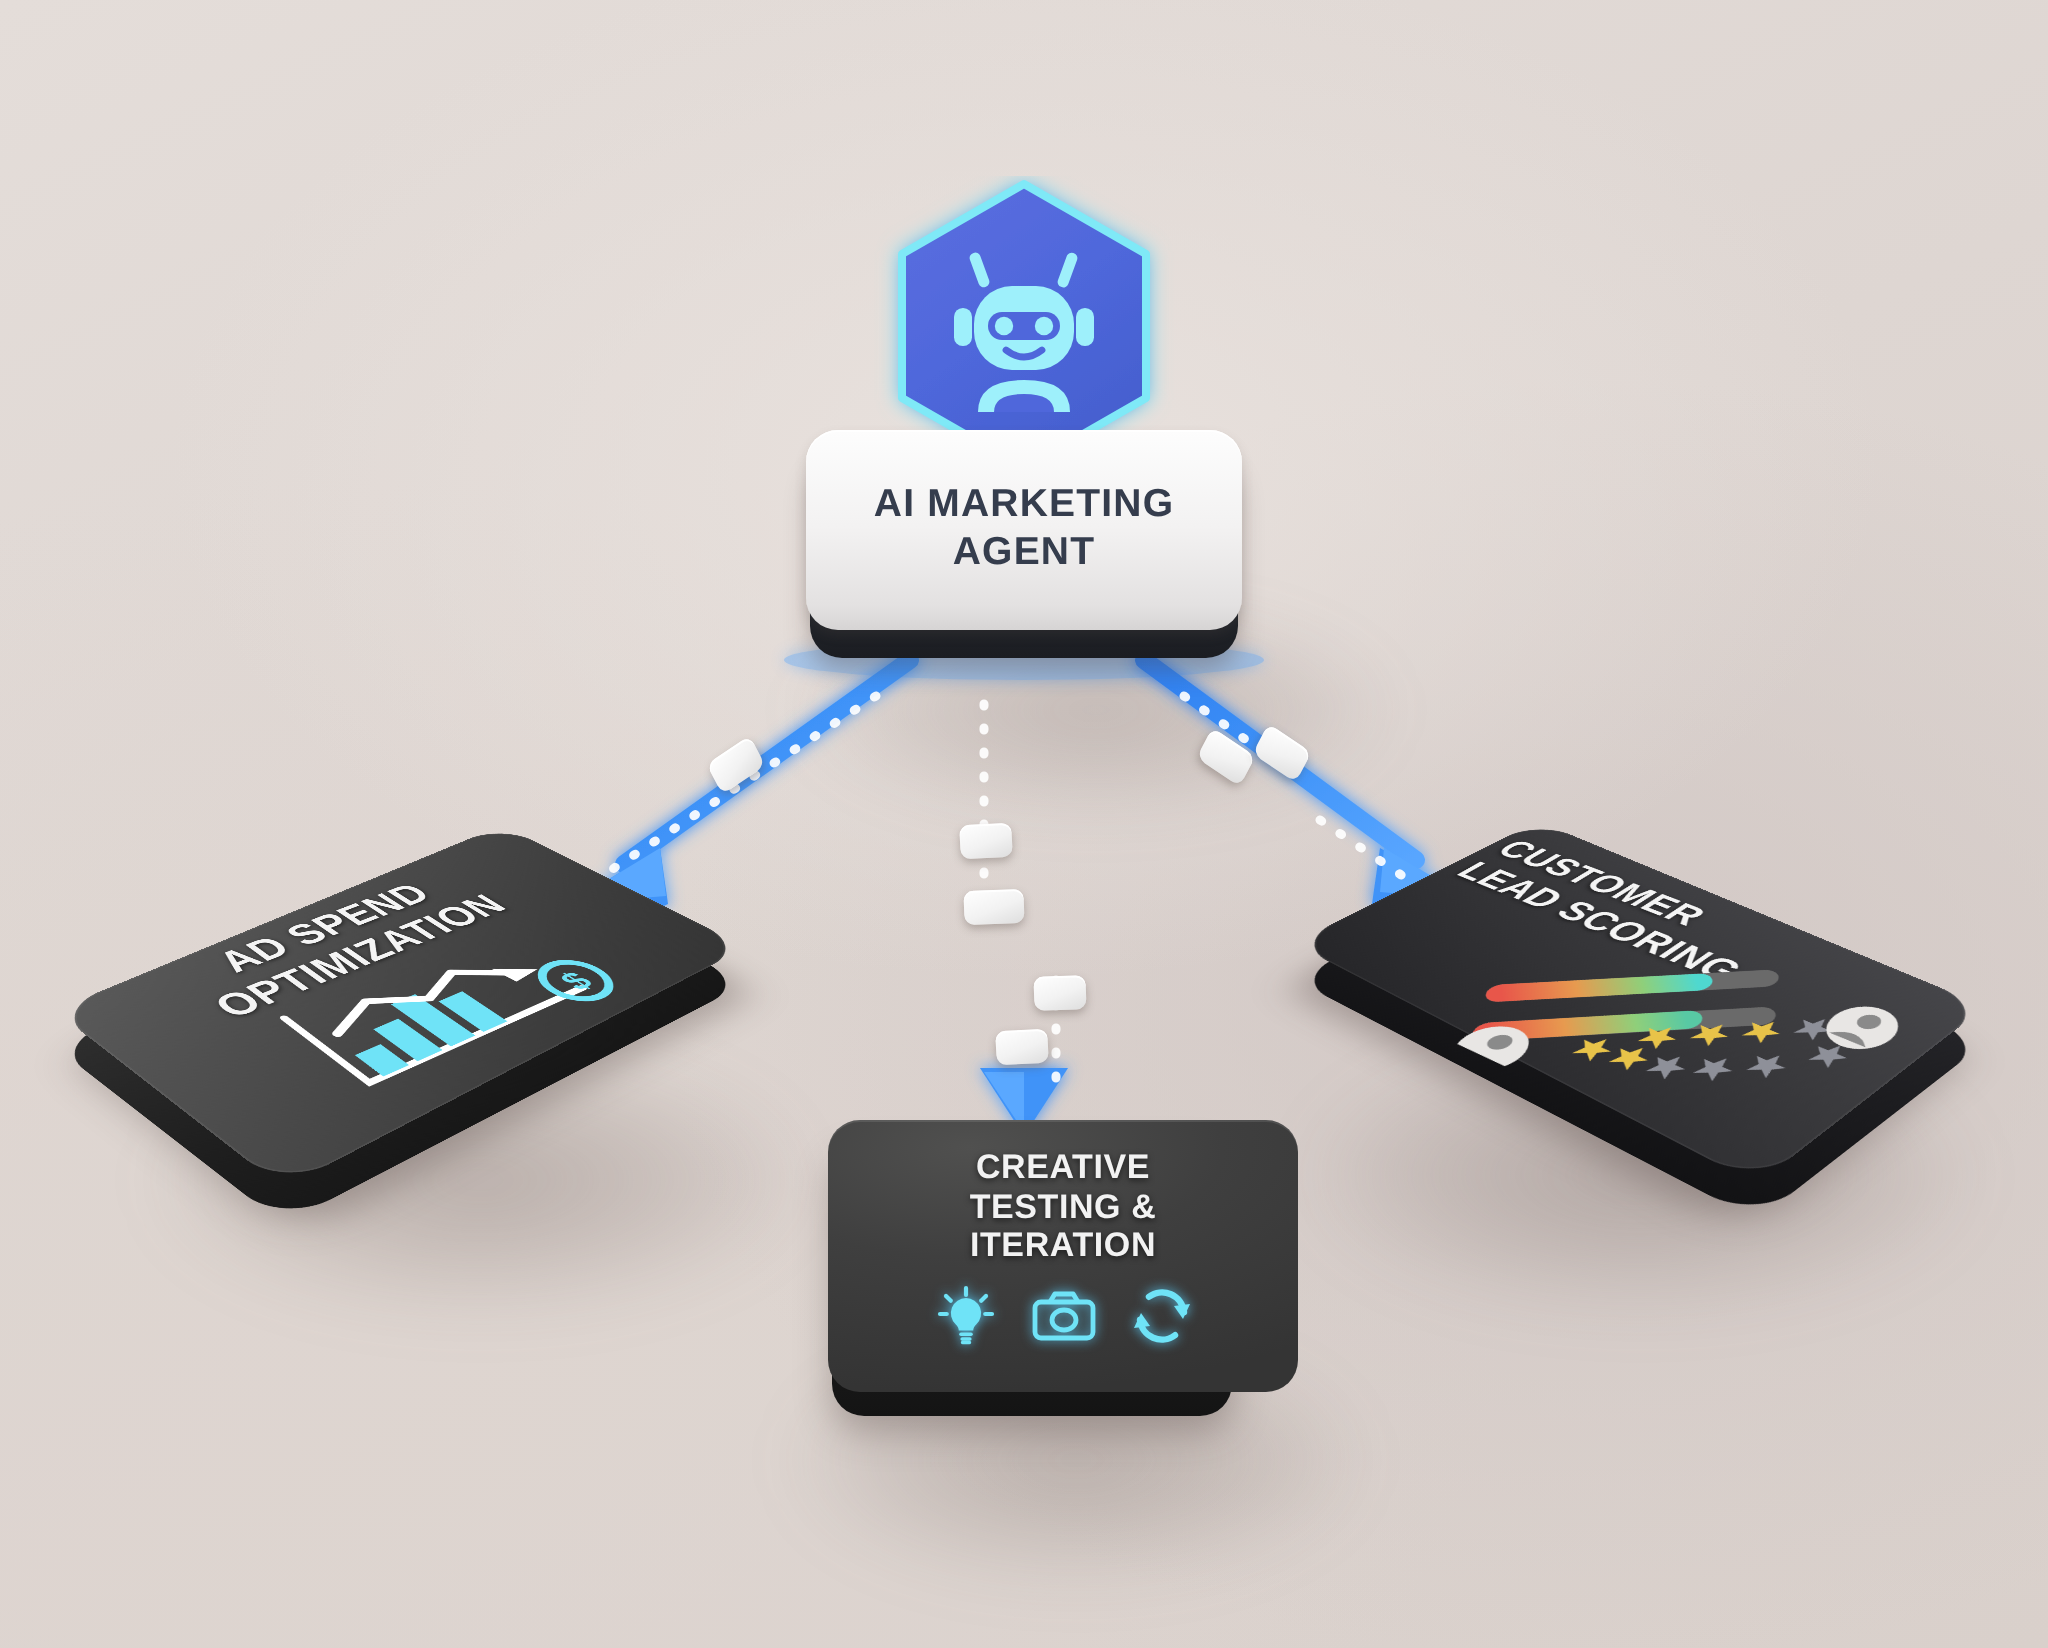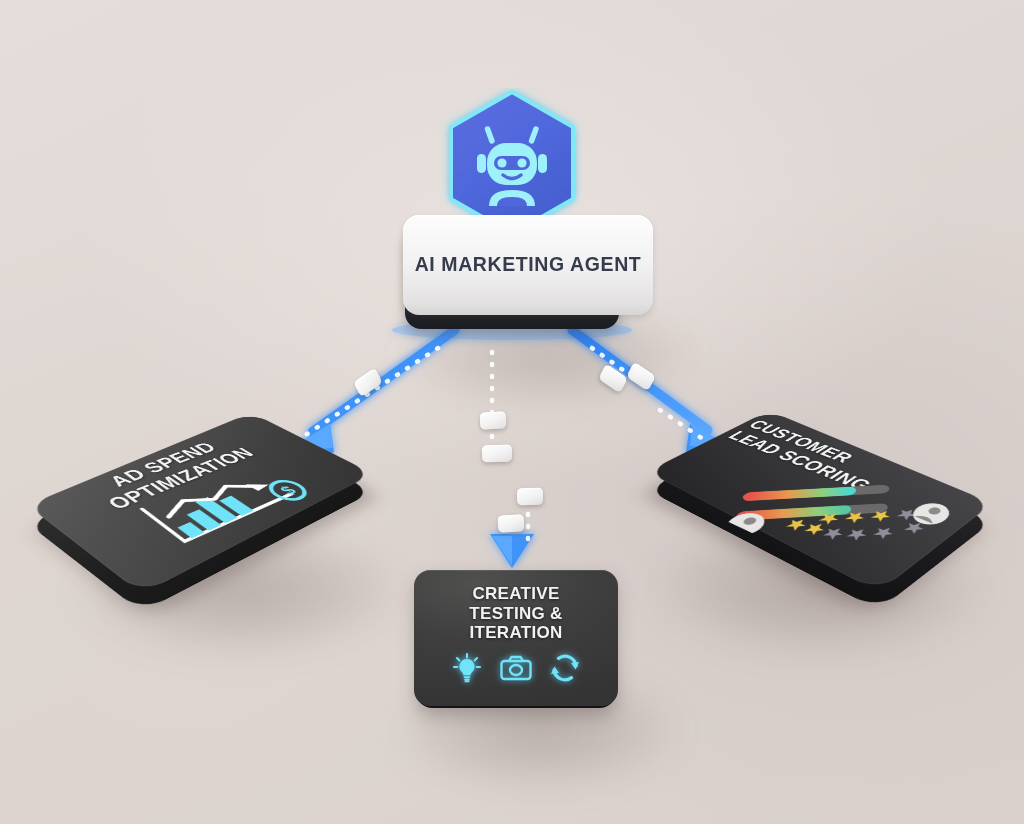--- a/index.html
+++ b/index.html
@@ -74,21 +74,21 @@
     position: absolute;
     left: 2px; top: 12px;
     width: 214px; height: 102px;
     border-radius: 16px;
     background: linear-gradient(180deg, #3c4048 0%, #23262c 70%, #1b1d22 100%);
     box-shadow: 0 6px 12px rgba(80,66,62,0.35);
   }
   #hub-card .hub-top {
     position: absolute;
     left: 0; top: 0;
-    width: 250px; height: 100px;
+    width: 218px; height: 100px;
     border-radius: 16px;
     background:
       linear-gradient(180deg, #fdfdfd 0%, #f3f2f2 48%, #e3e1e1 88%, #d6d4d4 100%);
     box-shadow:
       inset 0 1px 0 rgba(255,255,255,0.95),
       0 3px 6px rgba(90,76,72,0.18);
     display: flex;
     align-items: center;
     justify-content: center;
   }
@@ -189,32 +189,31 @@
     position: absolute;
     left: 2px; top: 10px;
     width: 200px; height: 138px;
     border-radius: 16px;
     background: linear-gradient(180deg, #2a2a2a 0%, #1a1a1a 70%, #141414 100%);
     box-shadow: 0 8px 18px rgba(80,66,62,0.35);
   }
   #card-bottom .top {
     position: absolute;
     left: 0; top: 0;
-    width: 204px; height: 136px;
+    width: 235px; height: 136px;
     border-radius: 16px;
     background:
       radial-gradient(ellipse 120% 90% at 30% 10%, #50504f 0%, #3f3f3f 45%, #343434 100%);
     box-shadow: inset 0 1px 0 rgba(255,255,255,0.10);
     display: flex;
     flex-direction: column;
     align-items: center;
     justify-content: flex-start;
     padding-top: 14px;
     box-sizing: border-box;
-    margin-top: 10px;
   }
   #card-bottom .title {
     font-size: 17px;
     font-weight: bold;
     color: #f2f2f2;
     text-align: center;
     line-height: 1.16;
     letter-spacing: 0.3px;
     text-shadow: 0 1px 3px rgba(0,0,0,0.6);
     white-space: pre-line;

